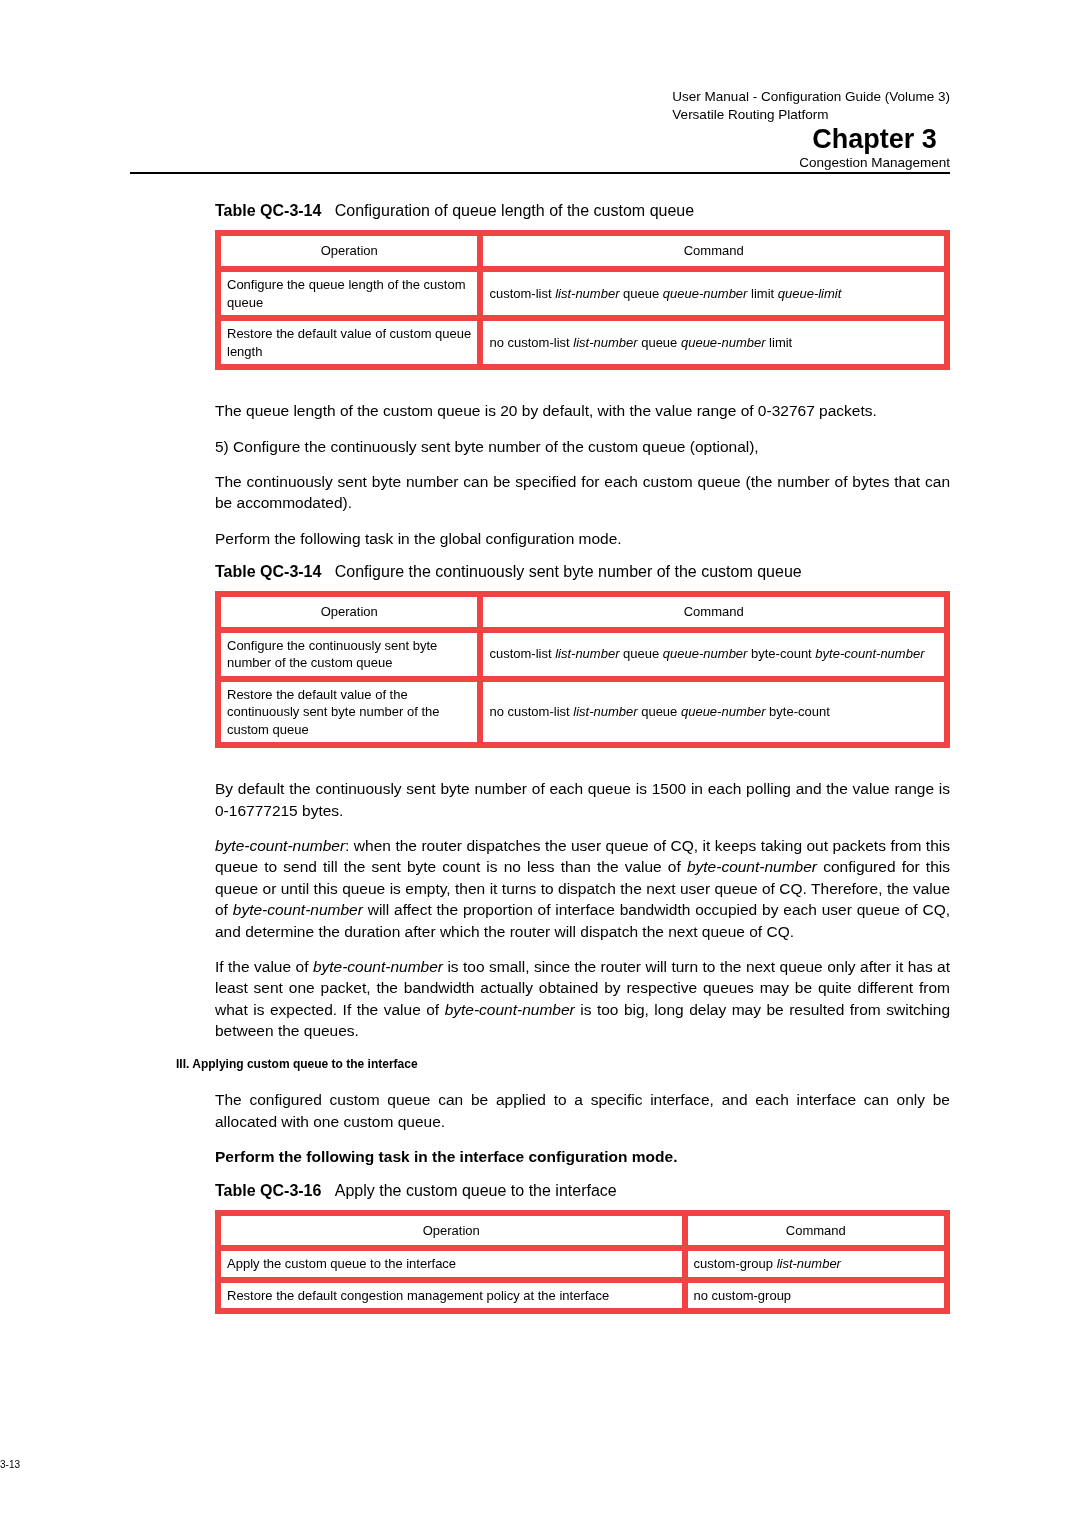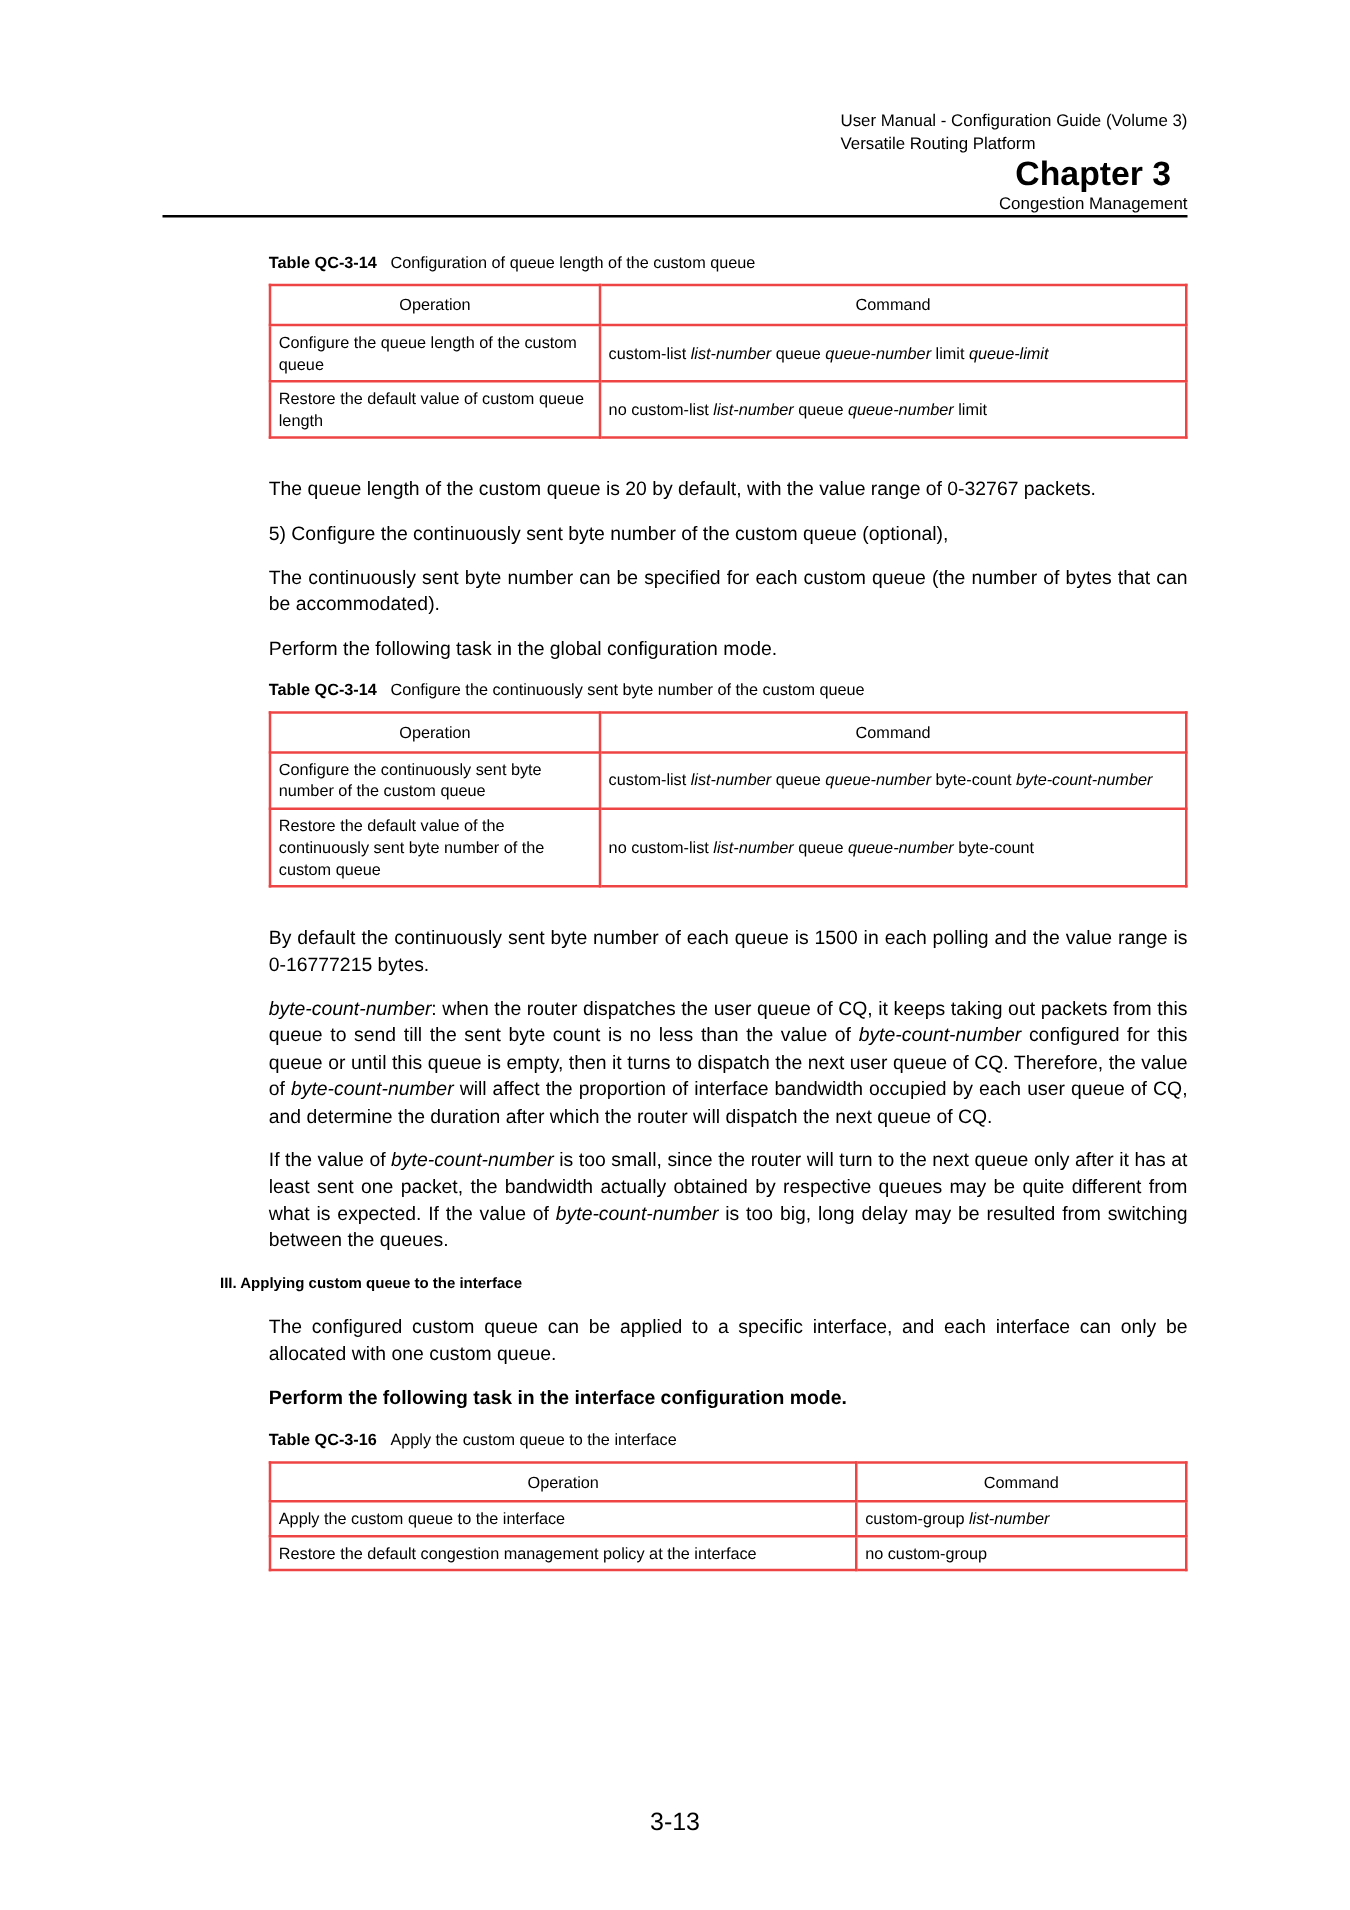--- a/index.html
+++ b/index.html
@@ -35,34 +35,34 @@
       font-size: 27px;
       font-weight: bold;
     }
     .chapter-sub {
       font-size: 13.5px;
     }
     .content-indent {
       margin-left: 85px;
     }
     .table-caption {
-      font-size: 13px;
+      font-size: 16px;
       margin-bottom: 10px;
     }
     .table-caption strong {
       font-weight: bold;
     }
     table {
       border-collapse: collapse;
       width: 100%;
       font-size: 13px;
       margin-bottom: 30px;
     }
     table th, table td {
-      border: 2px solid #ef4444;
+      border: 6px solid #ef4444;
       padding: 4px 6px;
       text-align: left;
       vertical-align: middle;
       line-height: 1.35;
     }
     table th {
       text-align: center;
       font-weight: normal;
       padding: 6px;
     }
@@ -76,22 +76,21 @@
       font-style: italic;
     }
     .heading {
       font-size: 12px;
       font-weight: bold;
       margin-top: 16px;
       margin-bottom: 18px;
       margin-left: 46px;
     }
     .page-num {
-      text-align: center;
-      font-size: 20px;
+      font-size: 10px;
       position: absolute;
       bottom: 58px;
       left: 0;
       right: 0;
     }
   </style>
 </head>
 <body>
 
 <div class="header">

